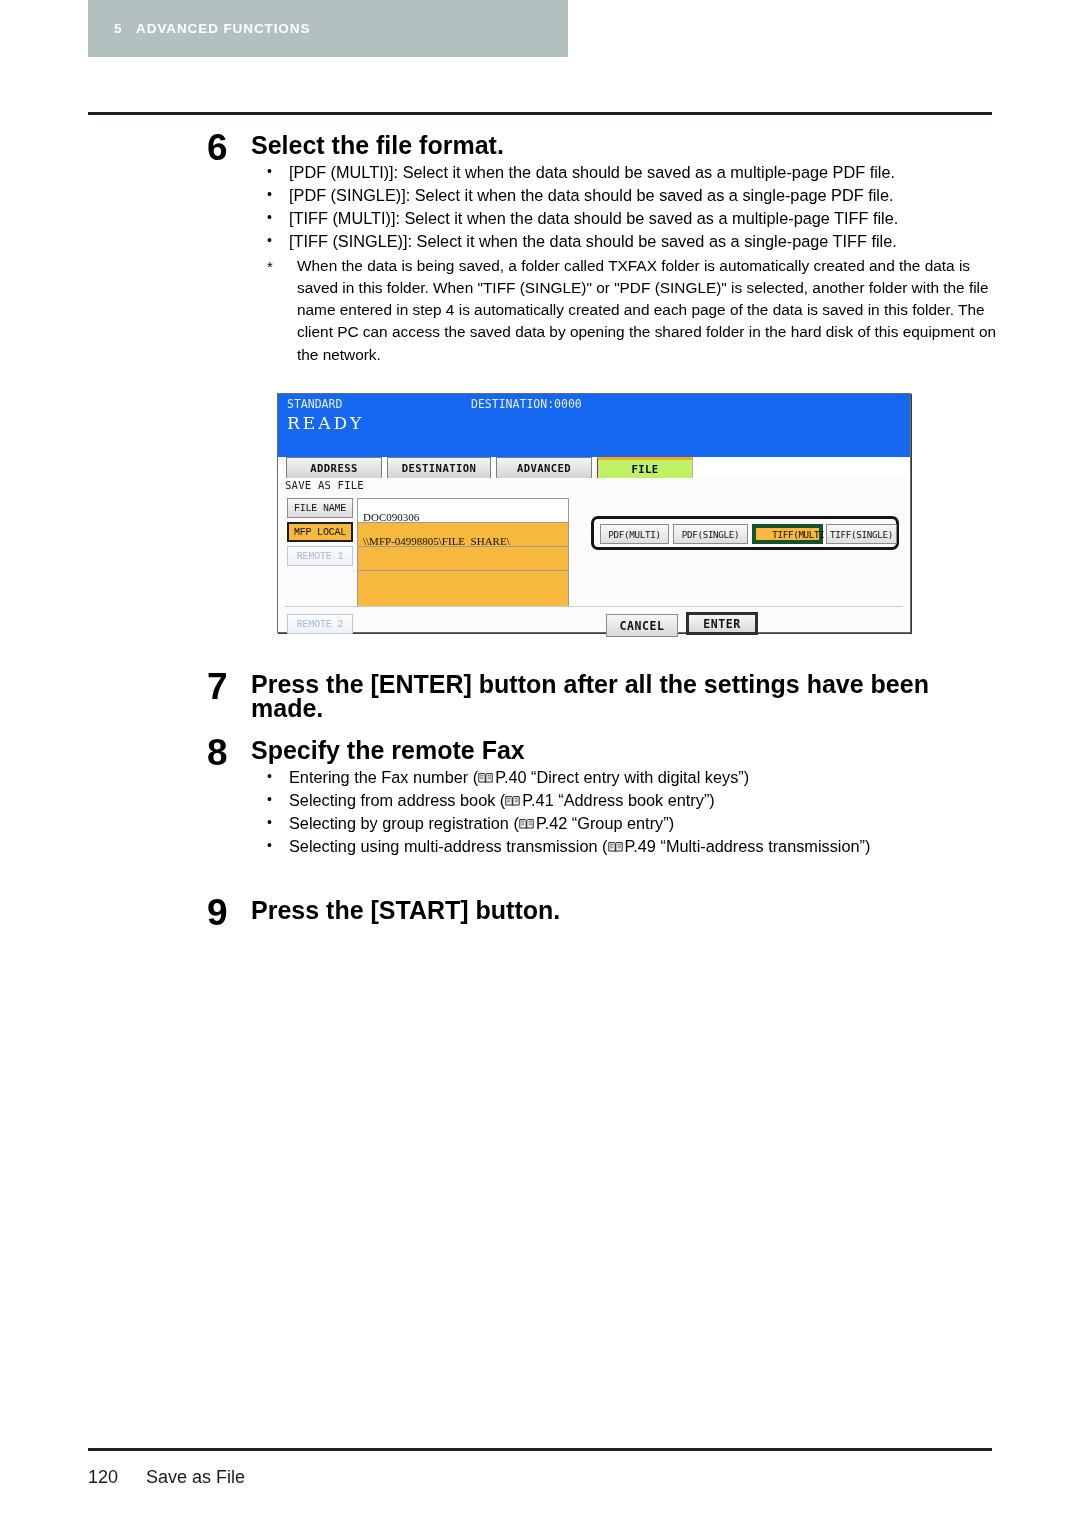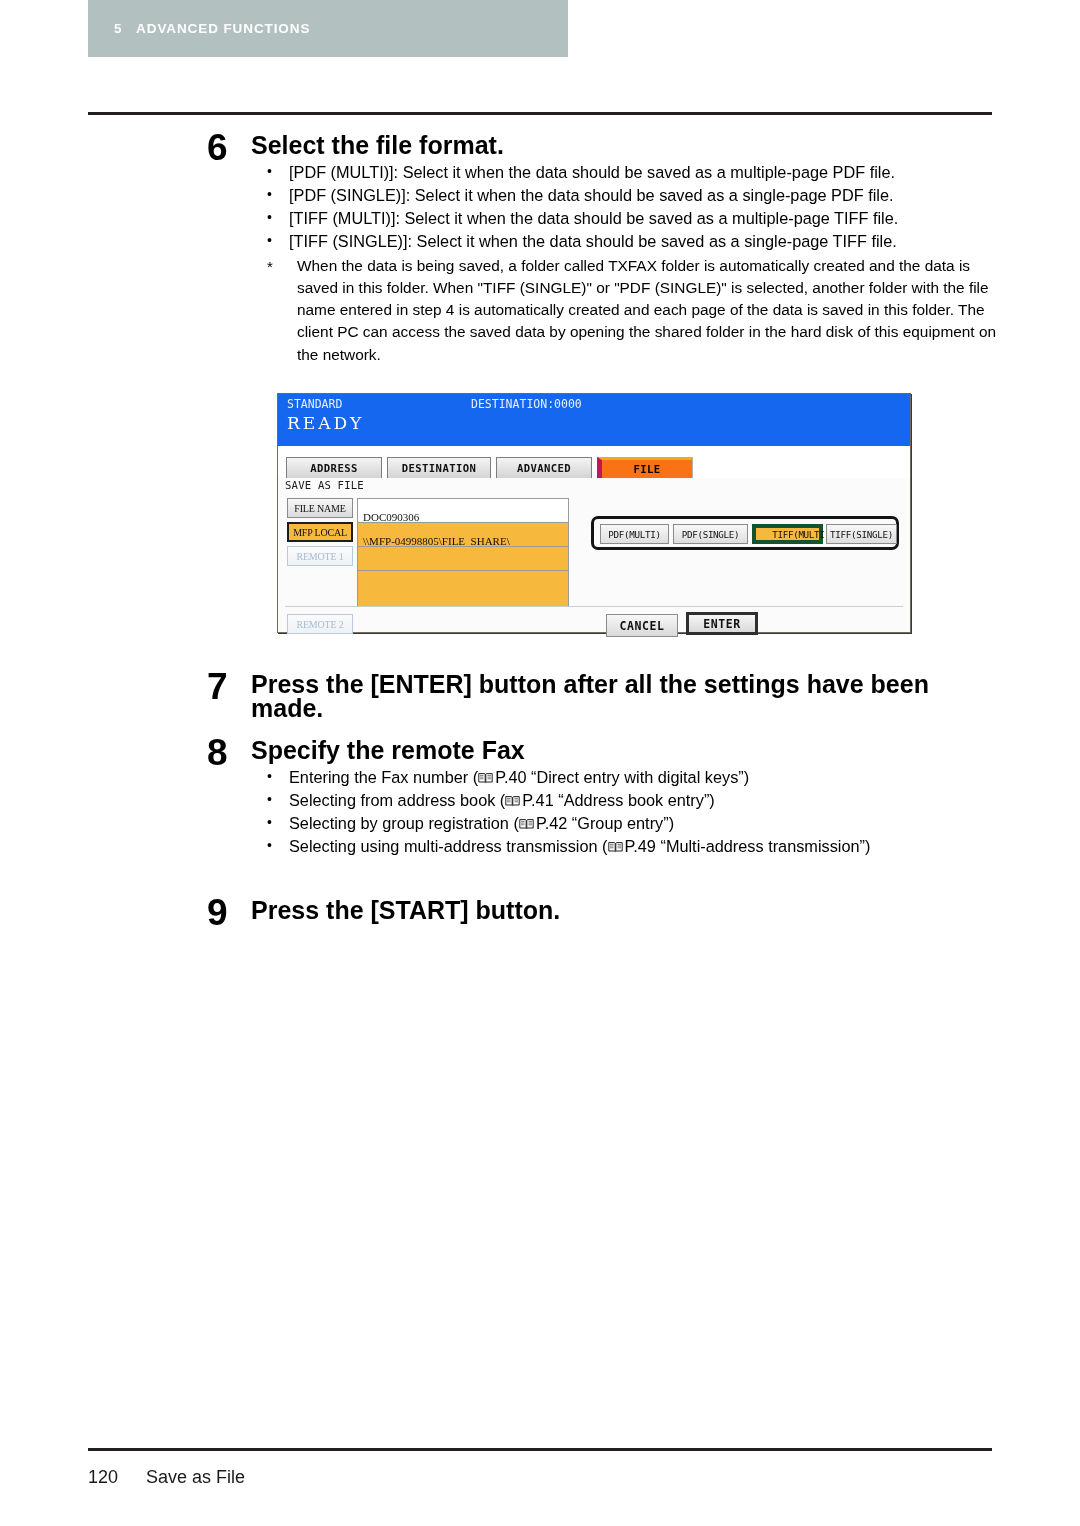--- a/index.html
+++ b/index.html
@@ -81,21 +81,21 @@
 
   
   .device {
     position:absolute; left:277px; top:393px;
     width:634px; height:240px;
     background:#ffffff;
     border:1px solid #6b6b5e;
     box-shadow:1px 1px 0 #3b3b33;
   }
   .dev-header {
-    position:absolute; left:0; top:0; width:100%; height:52px;
+    position:absolute; left:0; top:0; width:100%; height:63px;
     background:#1567ef;
   }
   .dev-status {
     position:absolute; left:9px; top:3px;
     font-family:"DejaVu Sans Mono", monospace;
     font-size:11.5px; color:#e7eefc; letter-spacing:0px;
   }
   .dev-dest {
     position:absolute; left:193px; top:3px;
     font-family:"DejaVu Sans Mono", monospace;
@@ -113,39 +113,39 @@
   .dev-tab {
     position:absolute; top:0; height:21px;
     background:linear-gradient(#f4f4f4,#d4d4d4);
     border:1px solid #7e7e7e; border-bottom:none;
     display:flex; align-items:center; justify-content:center;
     font-family:"DejaVu Sans Mono", monospace;
     font-size:10.6px; font-weight:bold; color:#111;
     letter-spacing:.4px;
   }
   .dev-tab.active {
-    background:#f97316; border-top:3px solid #f3a81e;
-    border-left:5px solid #be185d; border-right:1px solid #b4b4b4;
+    background:#bef264; border-top:3px solid #f3a81e;
+    border-left:1px solid #be185d; border-right:1px solid #b4b4b4;
     color:#000;
   }
 
   .dev-panel {
     position:absolute; left:0; top:84px; right:0; bottom:0;
     background:#fbfbfb;
   }
   .panel-label {
     position:absolute; left:7px; top:1px;
     font-family:"DejaVu Sans Mono", monospace;
     font-size:10.6px; color:#1a1a1a; letter-spacing:.2px;
   }
 
   .rowbtn {
     position:absolute; width:66px; height:20px;
     display:flex; align-items:center; justify-content:center;
-    font-family:Liberation Serif, serif;
+    font-family:Liberation Mono, monospace;
     font-size:10px; letter-spacing:-.2px;
     border:1px solid #8b8b8b;
     background:linear-gradient(#f7f7f7,#dcdcdc);
     color:#111;
   }
   .rowbtn.sel {
     background:#f6b83d; border:2px solid #1d1d1d; color:#111;
   }
   .rowbtn.dim { color:#a8bcd4; border-color:#b9c9dd;
     background:linear-gradient(#fbfbfb,#eef1f5); }

